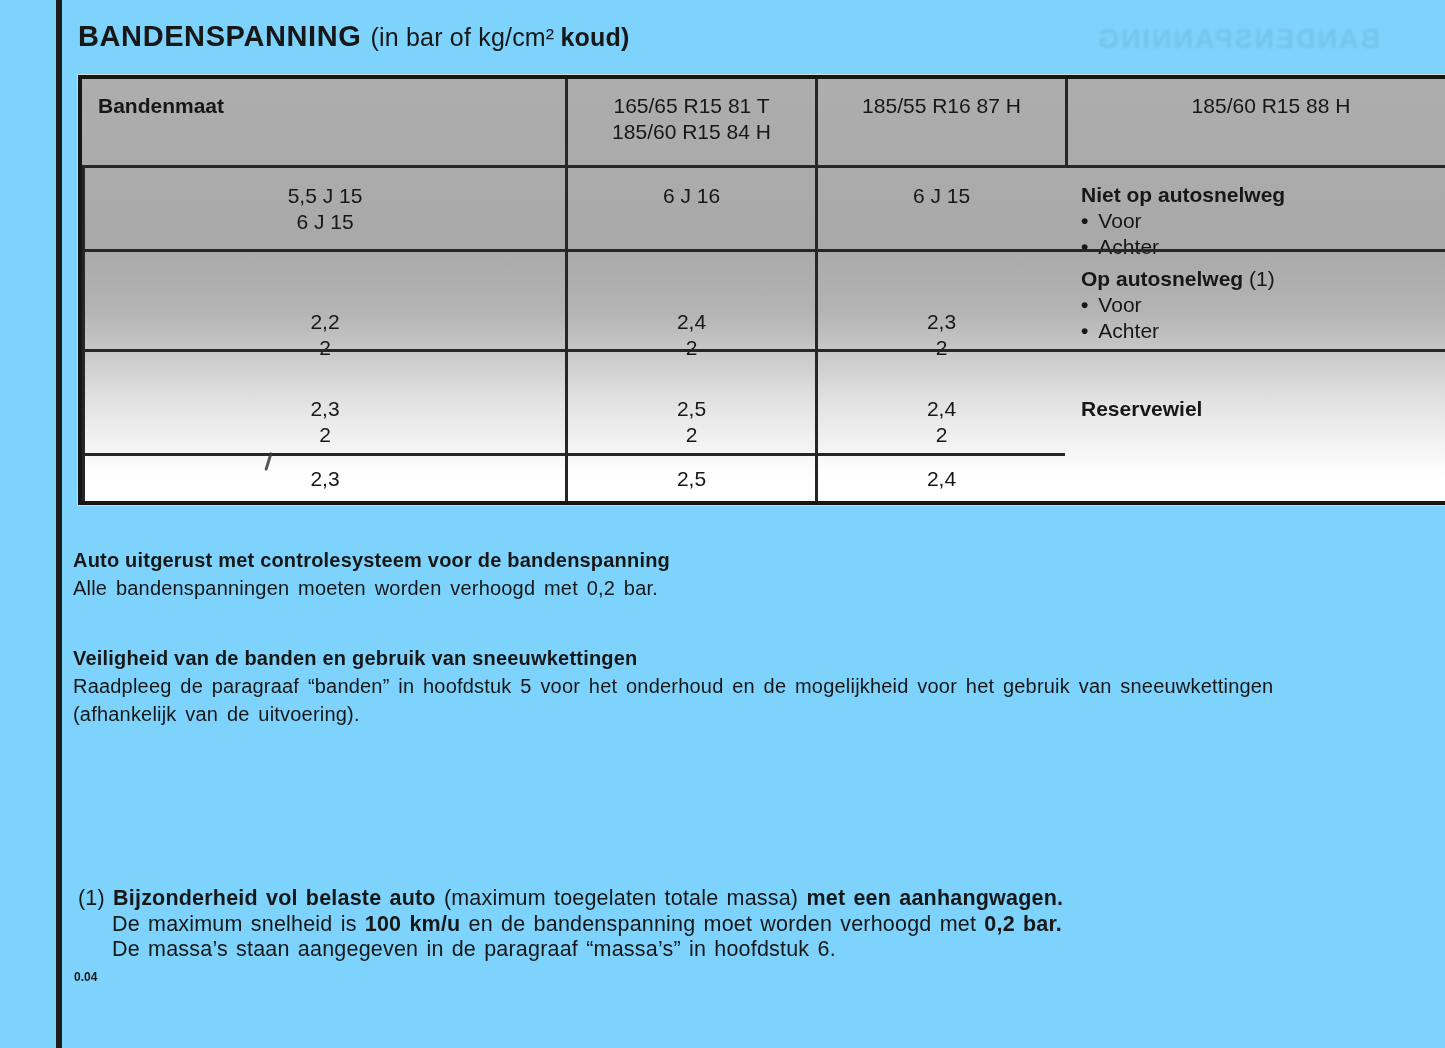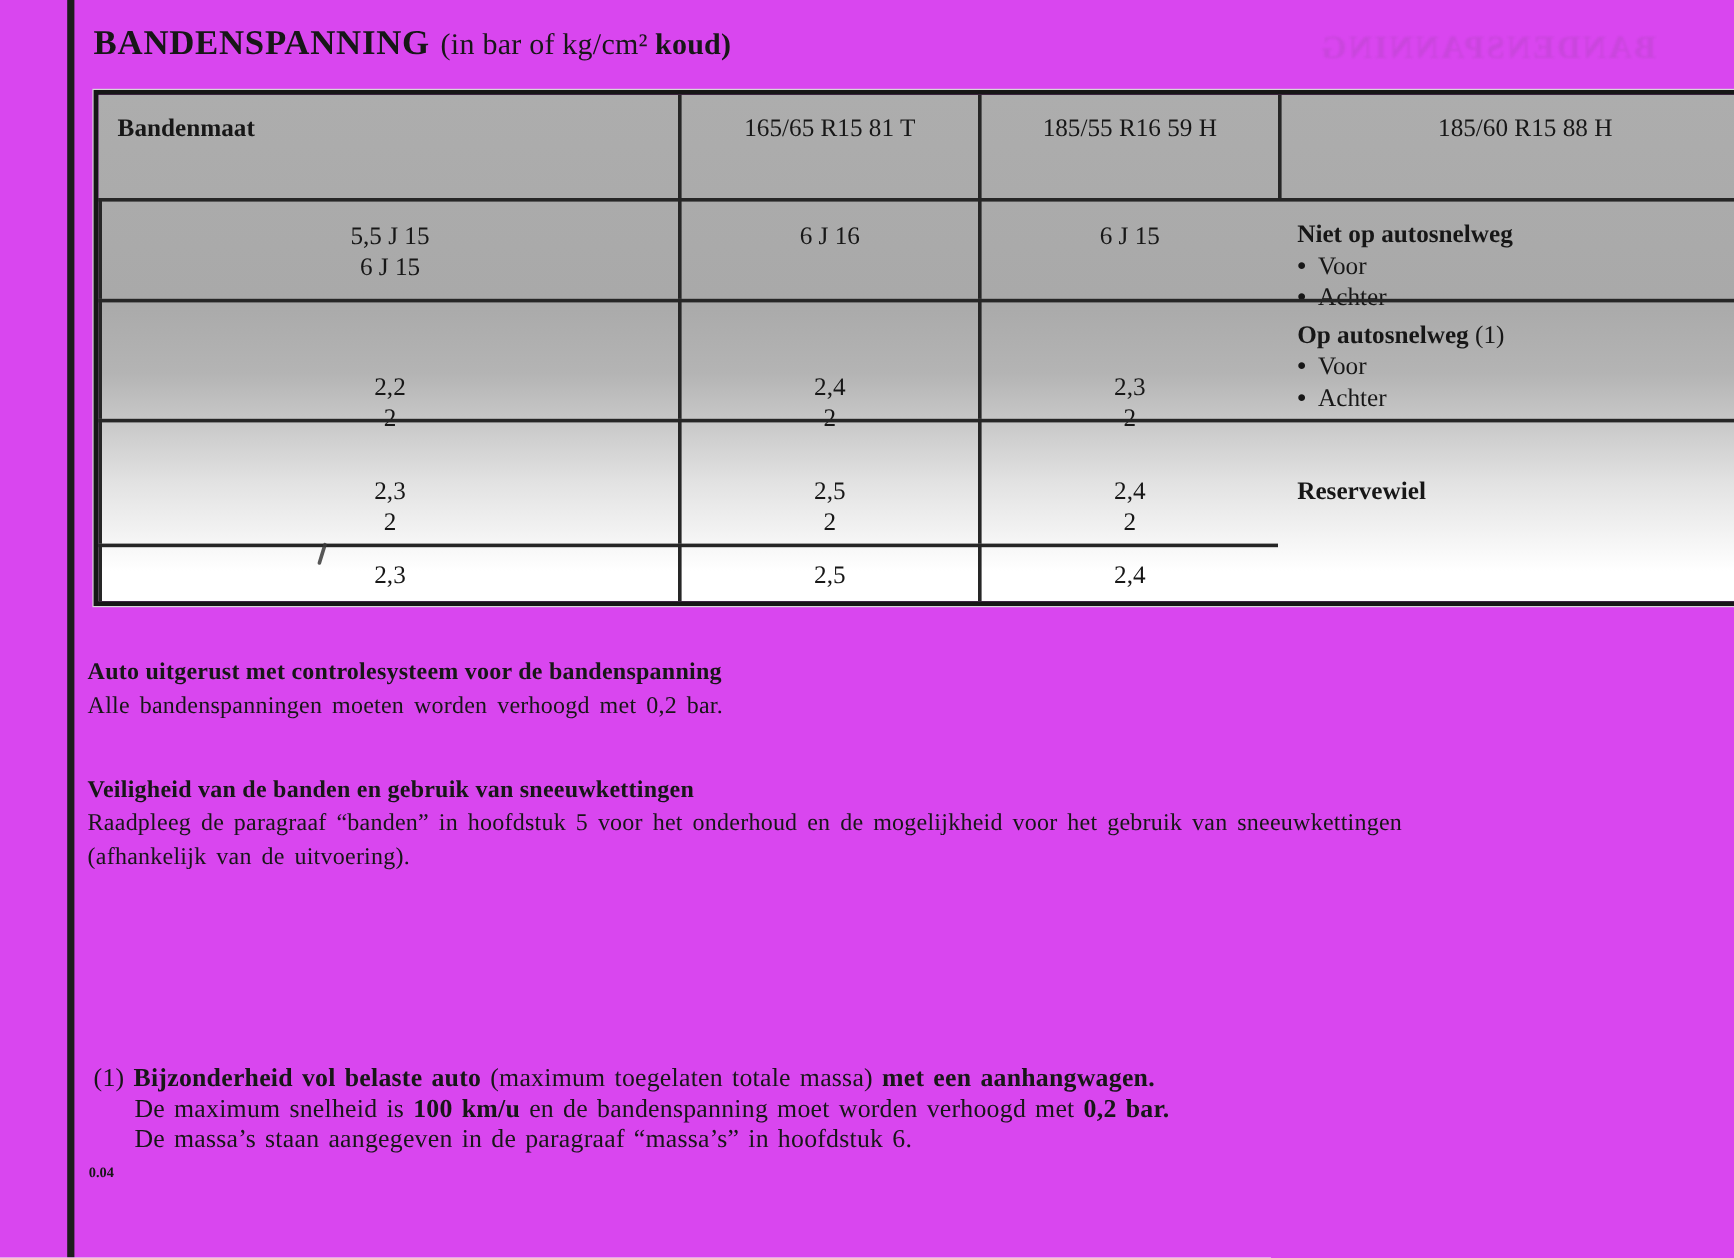--- a/index.html
+++ b/index.html
@@ -1,20 +1,20 @@
 <!DOCTYPE html>
 <html><head>
 <meta charset="utf-8">
 <style>
   html,body{margin:0;padding:0;background:#e9e9e9;}
   .page{
     position:relative;
     width:1445px;height:1048px;
-    background:#d946ef;
-    font-family:Liberation Serif, serif;
+    background:#7dd3fc;
+    font-family:Liberation Sans, sans-serif;
     color:#171717;
     overflow:hidden;
   }
   .left-bar{
     position:absolute;left:56px;top:0;width:6px;height:1048px;
     background:#1d1d1d;
   }
   
   .title{
     position:absolute;left:78px;top:20px;margin:0;
@@ -87,23 +87,24 @@
     <span class="t-main">BANDENSPANNING</span><span class="t-rest"><span>(in bar of kg/cm²</span><span class="b">koud)</span></span>
   </h1>
 
   <div class="table">
 
     <div class="cell lab r0 c0">
       <span class="bold">Bandenmaat</span>
     </div>
     <div class="cell val r0 c1">
       <div>165/65 R15 81 T</div>
+      <div>185/60 R15 84 H</div>
     </div>
     <div class="cell val r0 c2">
-      <div>185/55 R16 59 H</div>
+      <div>185/55 R16 87 H</div>
     </div>
     <div class="cell val r0 c3">
       <div>185/60 R15 88 H</div>
     </div>
 
     <div class="cell val r1 c1">
       <div>5,5 J 15</div>
       <div>6 J 15</div>
     </div>
     <div class="cell val r1 c2">

